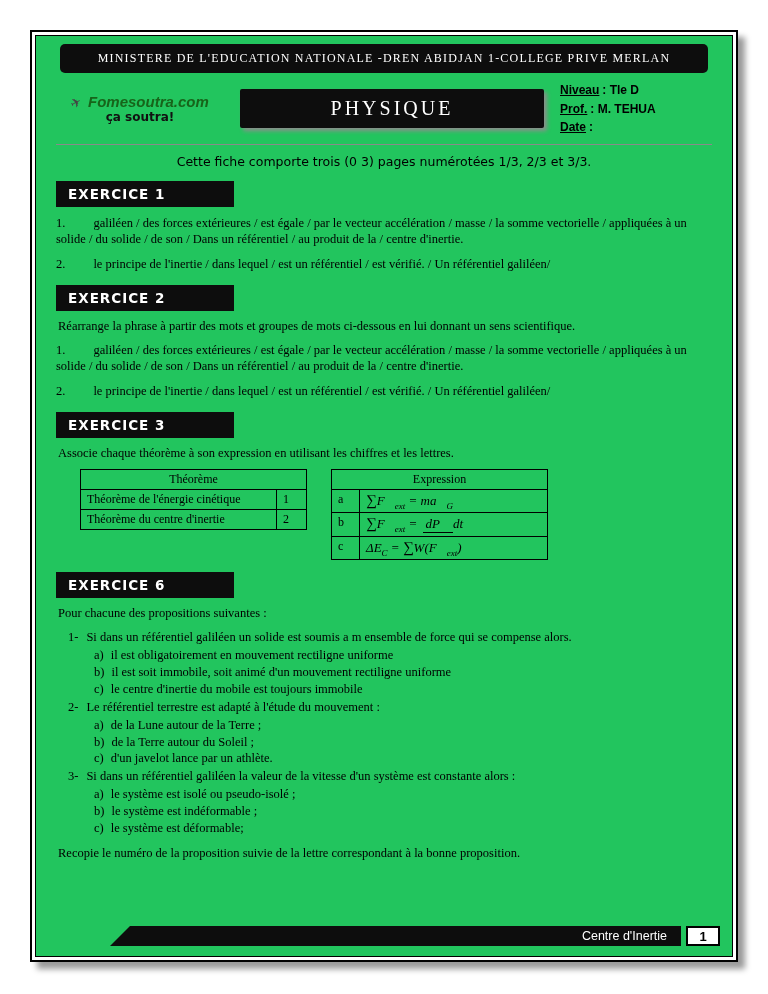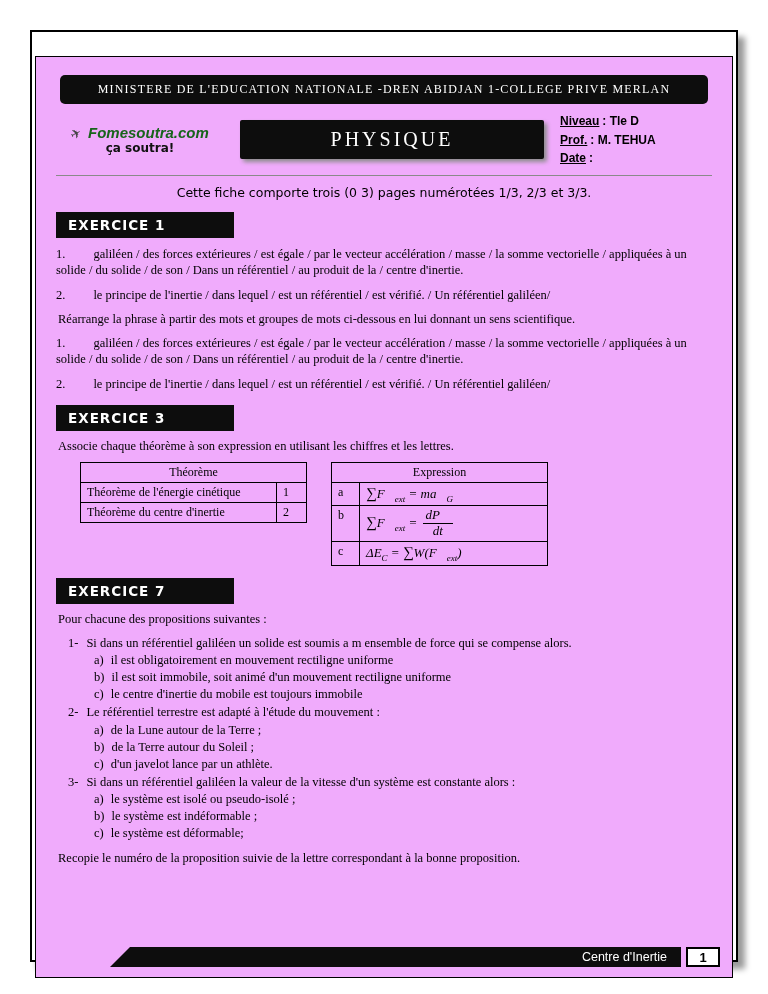--- a/index.html
+++ b/index.html
@@ -2,21 +2,21 @@
 <html><head>
 <meta charset="utf-8">
 <style>
   * { margin:0; padding:0; box-sizing:border-box; }
   html, body { width:768px; height:994px; background:#ffffff; overflow:hidden; }
   body { font-family:"Liberation Serif", serif; color:#000; position:relative; }
 
   .page { position:absolute; left:30px; top:30px; width:708px; height:932px;
           border:2px solid #000; padding:3px; background:#fff;
           box-shadow:7px 7px 6px #9a9a9a; }
-  .page-inner { border:1px solid #000; height:100%; padding:16px 20px 0; position:relative; background:#f0abfc;margin-top:21px; }
+  .page-inner { border:1px solid #000; height:100%; padding:6px 20px 0; position:relative; background:#22c55e; }
 
   .banner { background:#0d0d0d; border-radius:5px; color:#fff; text-align:center;
             font-size:12px; letter-spacing:1.2px; padding:7px 4px; margin:2px 4px 8px; }
 
   .header-row { display:flex; align-items:center; border-bottom:1px solid #8a8a8a; padding-bottom:7px; }
   .logo { width:168px; text-align:center; line-height:1.15; }
   .logo-line { white-space:nowrap; }
   .plane-icon { display:inline-block; transform:rotate(-28deg); font-size:13px; color:#444; margin-right:2px; }
   .brand { font-family:"Liberation Sans", sans-serif; font-weight:bold; font-style:italic;
            color:#17641a; font-size:15px; }
@@ -49,21 +49,21 @@
   table { border-collapse:collapse; font-size:12px; }
   th, td { border:1px solid #000; padding:2px 6px; font-weight:normal; }
   .th-table .name-cell { width:196px; }
   .th-table .num-cell { width:30px; }
   .expr-table .letter-cell { width:28px; vertical-align:top; font-size:12px; }
   .expr-table .expr-cell { width:188px; }
 
   .math { font-style:italic; font-size:13px; }
   .math .sigma { font-style:normal; font-size:15px; }
   .math sub { font-size:9px; }
-  .frac { display:inline-flex; flex-direction:column; vertical-align:middle;
+  .frac { display:inline-flex; flex-direction:row; vertical-align:middle;
           text-align:center; line-height:1.15; margin-left:2px; }
   .frac .fnum { border-bottom:1px solid #000; padding:0 3px; }
 
   .question { font-size:12.5px; line-height:1.35; margin:1px 0 1px 12px; }
   .q-num { margin-right:8px; }
   .option { font-size:12.5px; line-height:1.35; margin-left:38px; }
   .opt-label { margin-right:7px; }
   .outro { font-size:12.5px; margin:9px 0 0 2px; }
 
   .footer { position:absolute; left:16px; right:12px; bottom:10px; display:flex; height:20px; }
@@ -113,20 +113,21 @@
 
 
     <div class="ex-header">EXERCICE 1</div>
     <p class="item">
       <span class="item-num">1.</span><span>galiléen / des forces extérieures / est égale / par le vecteur accélération / masse / la somme vectorielle / appliquées à un solide / du solide / de son / Dans un référentiel / au produit de la / centre d'inertie.</span>
     </p>
     <p class="item">
       <span class="item-num">2.</span><span>le principe de l'inertie / dans lequel / est un référentiel / est vérifié. / Un référentiel galiléen/</span>
     </p>
 
+    <div class="ex-header">EXERCICE 2</div>
     <p class="intro">Réarrange la phrase à partir des mots et groupes de mots ci-dessous en lui donnant un sens scientifique.</p>
     <p class="item">
       <span class="item-num">1.</span><span>galiléen / des forces extérieures / est égale / par le vecteur accélération / masse / la somme vectorielle / appliquées à un solide / du solide / de son / Dans un référentiel / au produit de la / centre d'inertie.</span>
     </p>
     <p class="item">
       <span class="item-num">2.</span><span>le principe de l'inertie / dans lequel / est un référentiel / est vérifié. / Un référentiel galiléen/</span>
     </p>
 
     <div class="ex-header">EXERCICE 3</div>
     <p class="intro">Associe chaque théorème à son expression en utilisant les chiffres et les lettres.</p>
@@ -171,21 +172,21 @@
         <tr>
           <td class="letter-cell">c</td>
           <td class="expr-cell">
             <span class="math"><span>ΔE</span><sub>C</sub><span> = </span><span class="sigma">∑</span><span>W(</span><span>F⃗</span><sub>ext</sub><span>)</span></span>
           </td>
         </tr>
       </tbody>
         </table>
     </div>
 
-    <div class="ex-header">EXERCICE 7</div>
+    <div class="ex-header">EXERCICE 6</div>
     <p class="intro">Pour chacune des propositions suivantes :</p>
 
     <div class="question">
       <span class="q-num">1-</span><span>Si dans un référentiel galiléen un solide est soumis a m ensemble de force qui se compense alors.</span>
     </div>
     <div class="option"><span class="opt-label">a)</span><span>il est obligatoirement en mouvement rectiligne uniforme</span></div>
     <div class="option"><span class="opt-label">b)</span><span>il est soit immobile, soit animé d'un mouvement rectiligne uniforme</span></div>
     <div class="option"><span class="opt-label">c)</span><span>le centre d'inertie du mobile est toujours immobile</span></div>
 
     <div class="question">

